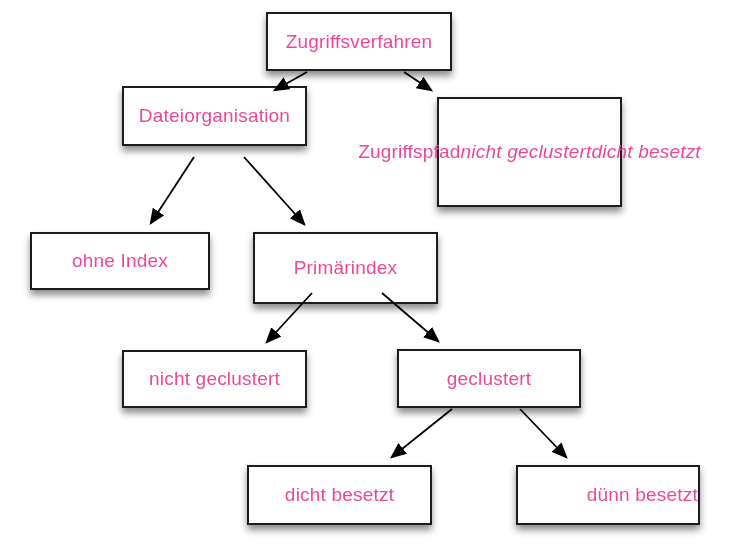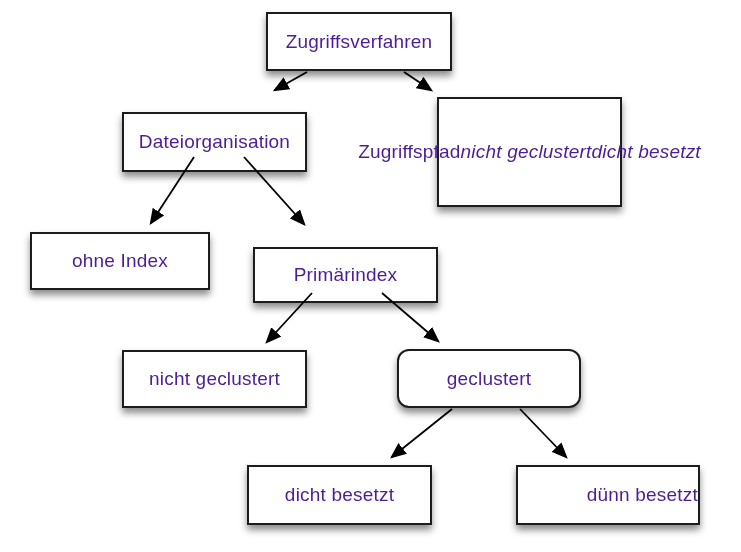--- a/index.html
+++ b/index.html
@@ -18,33 +18,33 @@
   .node {
     position: absolute;
     box-sizing: border-box;
     background: #ffffff;
     border: 2.5px solid #1c1c1c;
     box-shadow: 0 5px 7px rgba(0,0,0,0.45);
     display: flex;
     align-items: center;
     justify-content: center;
     text-align: center;
-    color: #4c1d95;
+    color: #ec4899;
     font-size: 19px;
     letter-spacing: 0.2px;
   }
   .node .lbl { white-space: nowrap; }
   
   #n-zugriffsverfahren { left: 266px; top: 12px;  width: 186px; height: 59px; }
-  #n-dateiorganisation { left: 122px; top: 112px;  width: 185px; height: 60px; }
+  #n-dateiorganisation { left: 122px; top: 86px;  width: 185px; height: 60px; }
   #n-zugriffspfad      { left: 437px; top: 97px;  width: 185px; height: 110px; }
   #n-ohne-index        { left: 30px;  top: 232px; width: 180px; height: 58px; }
-  #n-primaerindex      { left: 253px; top: 247px; width: 185px; height: 56px; }
+  #n-primaerindex      { left: 253px; top: 232px; width: 185px; height: 72px; }
   #n-nicht-geclustert  { left: 122px; top: 350px; width: 185px; height: 58px; }
-  #n-geclustert        { left: 397px; top: 349px; width: 184px; height: 59px; border-radius: 12px; }
+  #n-geclustert        { left: 397px; top: 349px; width: 184px; height: 59px; }
   #n-dicht-besetzt     { left: 247px; top: 465px; width: 185px; height: 60px; }
   #n-duenn-besetzt     { left: 516px; top: 465px; width: 184px; height: 60px; justify-content: flex-end; }
 
   #n-zugriffspfad .multiline {
     display: flex;
     flex-direction: row;
     line-height: 26px;
   }
   .italic { font-style: italic; }
 

